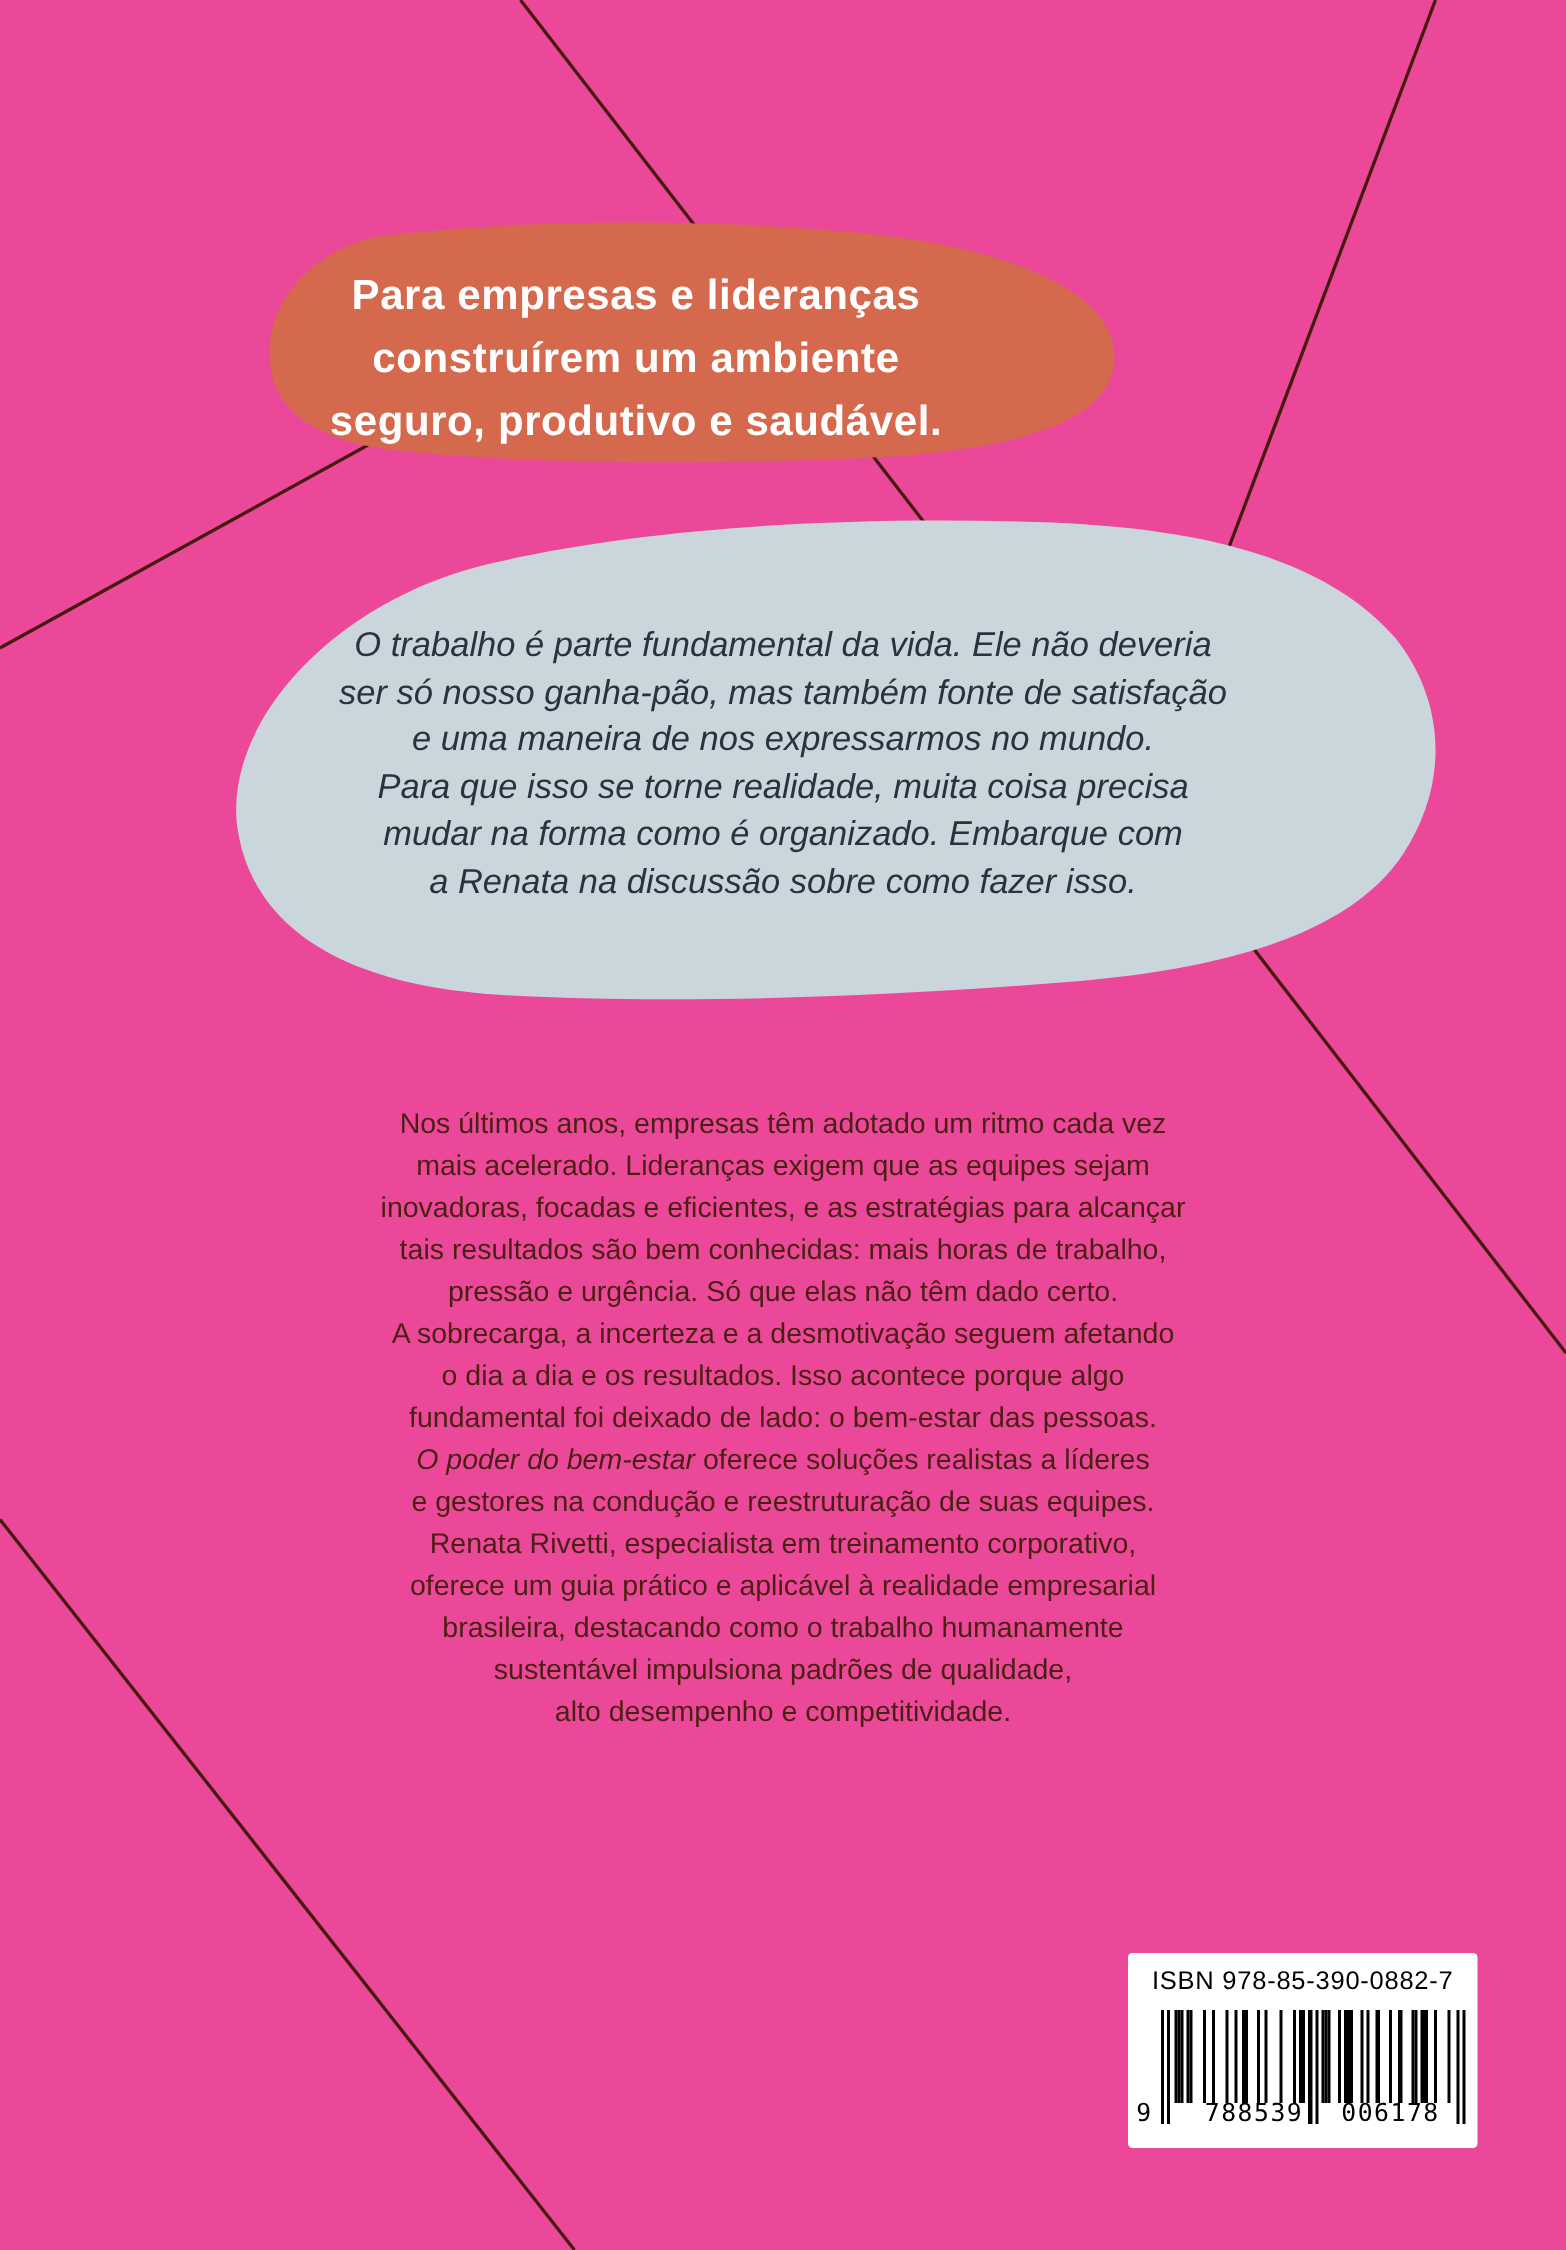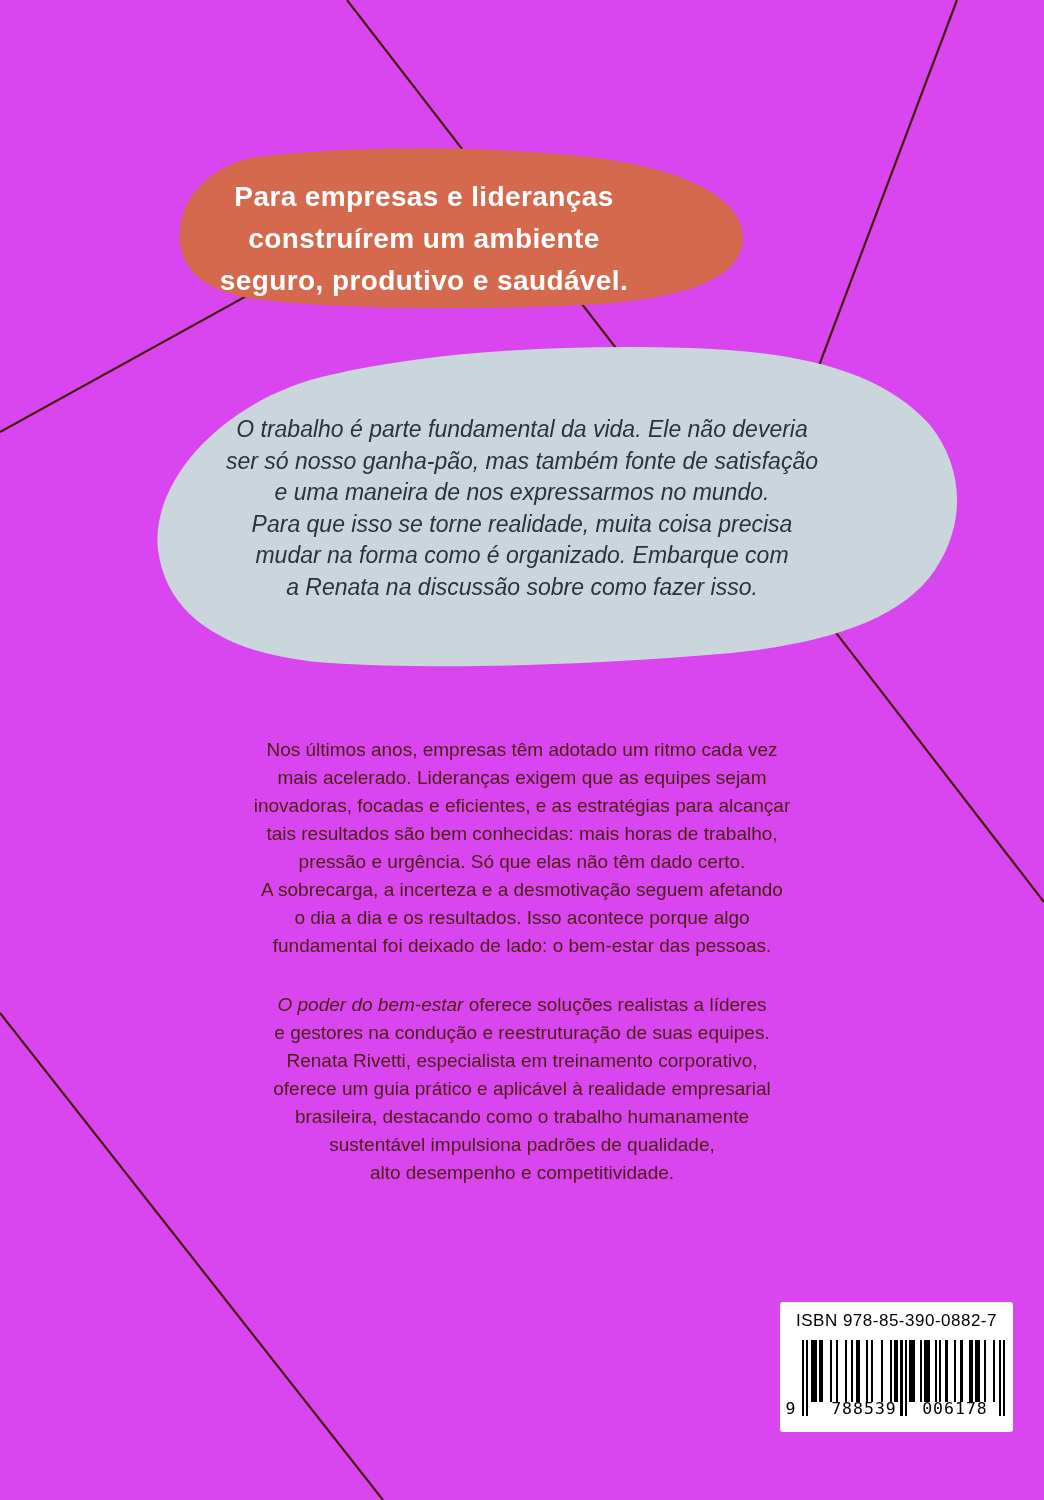--- a/index.html
+++ b/index.html
@@ -1,19 +1,19 @@
 <!DOCTYPE html>
 <html><head>
 <meta charset="utf-8">
 <style>
   html,body{margin:0;padding:0;background:#888;}
   .page{
     position:relative;
     width:1044px;height:1500px;
-    background:#d946ef;
+    background:#ec4899;
     overflow:hidden;
     font-family:"Liberation Sans", sans-serif;
   }
   svg.bg{position:absolute;left:0;top:0;width:1044px;height:1500px;display:block;}
 
   .headline{
     position:absolute;
     left:154px;top:176px;width:540px;
     text-align:center;
     color:#FFFFFF;
@@ -39,26 +39,26 @@
     padding-right:90px;
   }
   .body-copy{
     position:absolute;
     left:92px;top:736px;width:860px;
     text-align:center;
     color:#4B1F12;
     font-size:19px;line-height:28px;
   }
   .body-copy p{margin:0;white-space:pre-line;}
-  .body-copy p + p{margin-top:31px;}
+  .body-copy p + p{}
   .body-copy em{font-style:italic;}
 
   .barcode-panel{
     position:absolute;
-    left:780px;top:1302px;width:233px;height:130px;
+    left:752px;top:1302px;width:233px;height:130px;
     background:#FFFFFF;border-radius:3px;
   }
   .isbn-label{
     position:absolute;left:0;top:9px;width:100%;
     text-align:center;color:#000;
     font-size:17px;letter-spacing:.5px;
     font-family:"Liberation Sans", sans-serif;
   }
   .bars{
     position:absolute;left:22px;top:38px;

